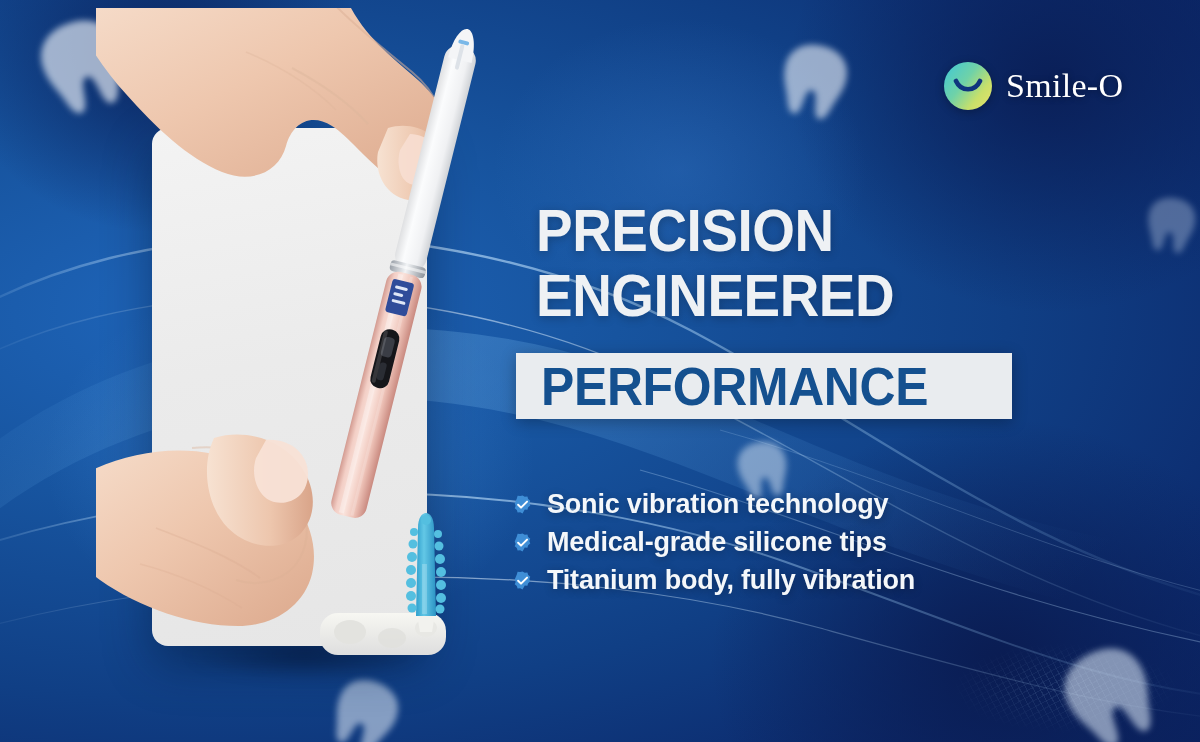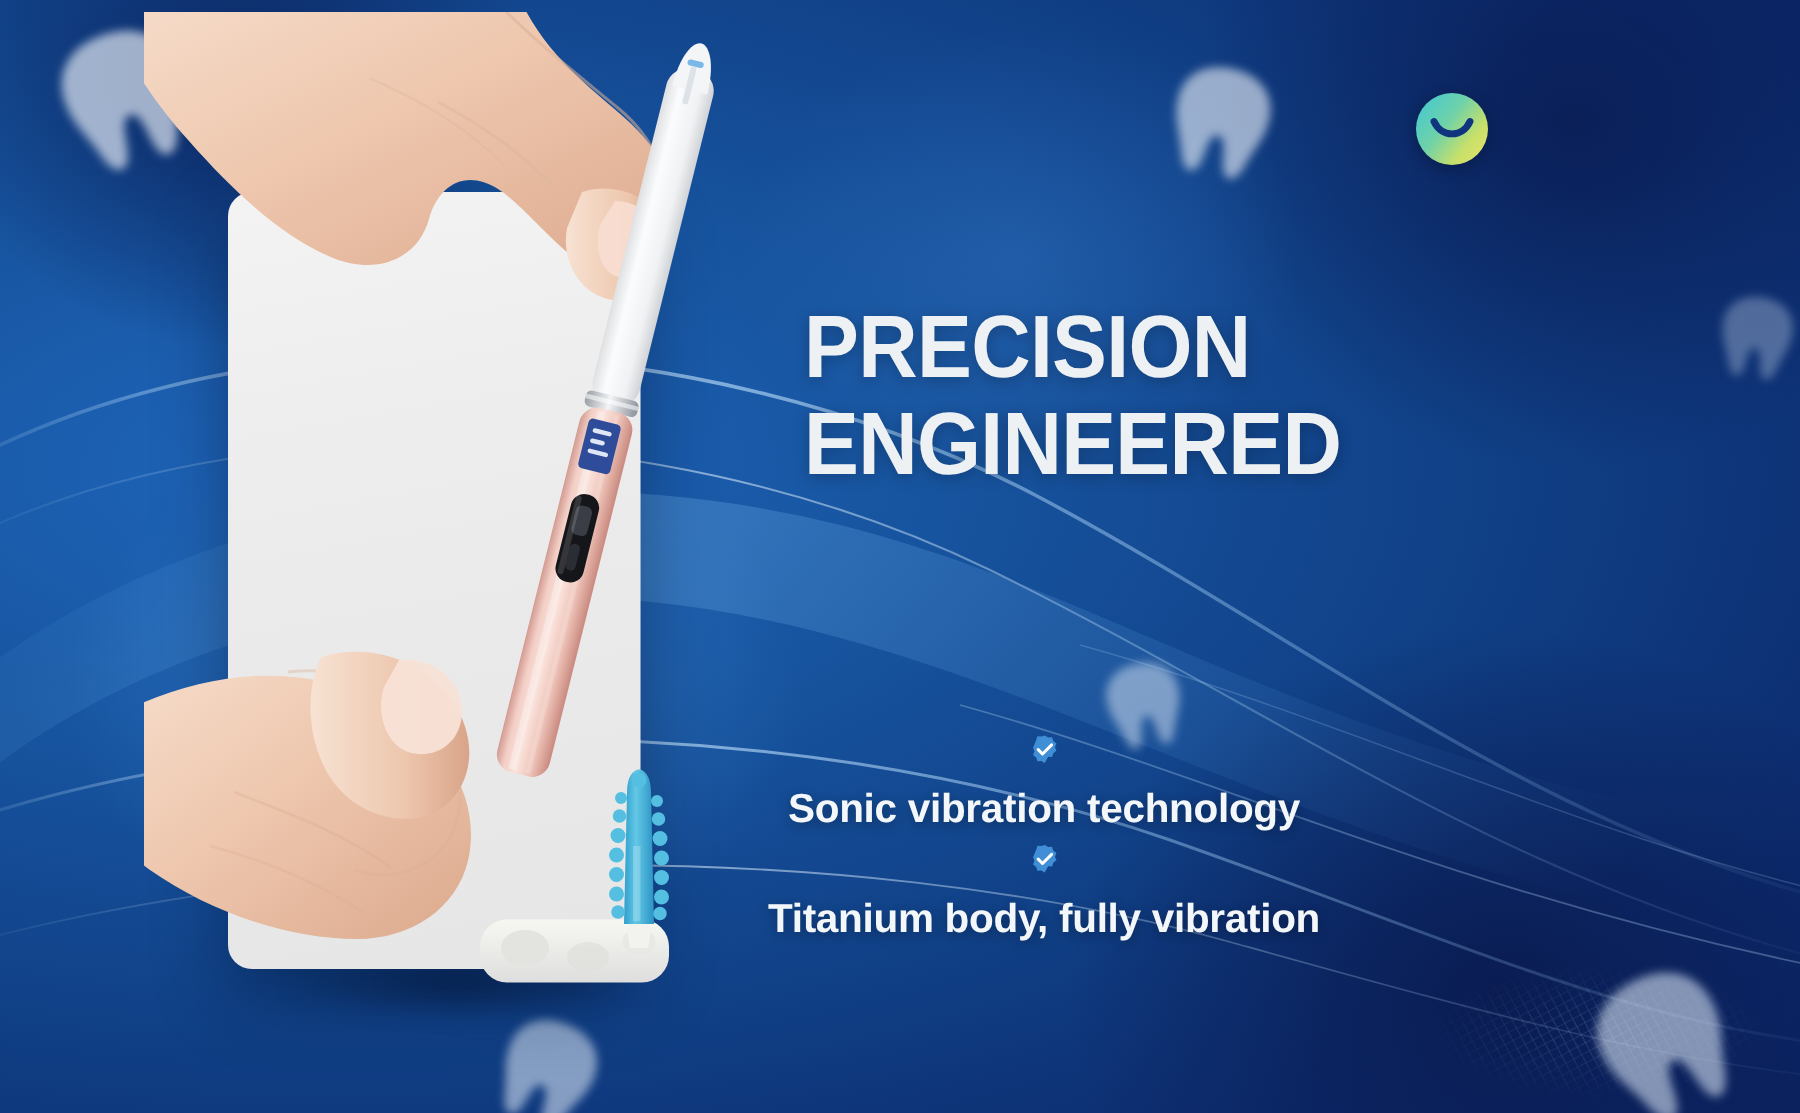--- a/index.html
+++ b/index.html
@@ -85,21 +85,21 @@
     background:#e9ecef;box-shadow:0 3px 14px rgba(0,0,0,.28);
     display:flex;align-items:center;
   }
   .highlight-box .word{
     color:#14508f;font-size:53px;font-weight:700;letter-spacing:-.3px;
     transform:scaleX(.94);transform-origin:left center;margin-left:25px;white-space:nowrap;
   }
 
   
   .bullets{position:absolute;left:512px;top:489px;display:flex;flex-direction:column;gap:7px;}
-  .bullet{display:flex;align-items:center;gap:14px;flex-direction:column;}
+  .bullet{display:flex;align-items:center;gap:14px;}
   .check-badge{width:21px;height:21px;flex:0 0 21px;position:relative;}
   .check-badge svg{display:block;}
   .bullet-text{
     color:#f4f7fa;font-size:27px;font-weight:700;letter-spacing:-.2px;white-space:nowrap;
     text-shadow:0 2px 8px rgba(0,0,0,.30);
   }
 </style>
 </head>
 <body>
 
@@ -307,41 +307,54 @@
       </g>
     </svg>
   </div>
 
   <div class="logo-wrap">
     <div class="logo-mark">
       <svg width="30" height="16" viewBox="0 0 30 16">
         <path d="M3 3 C 8 14, 22 14, 27 3" fill="none" stroke="#10357e" stroke-width="4.6" stroke-linecap="round"></path>
       </svg>
     </div>
+    <div class="logo-text">Smile-O</div>
   </div>
 
   <div class="headline">
     <div class="line l1">PRECISION</div>
     <div class="line l2">ENGINEERED</div>
+  </div>
+  <div class="highlight-box">
+    <span class="word">PERFORMANCE</span>
   </div>
 
   <div class="bullets">
     <div class="bullet">
       <span class="check-badge">
         <svg width="21" height="21" viewBox="0 0 24 24">
           <path d="M12 1.6l2.6 1.5 3-.2.9 2.9 2.4 1.8-1.1 2.8 1.1 2.8-2.4 1.8-.9 2.9-3-.2L12 22.4l-2.6-1.5-3 .2-.9-2.9-2.4-1.8 1.1-2.8-1.1-2.8L5.5 5l.9-2.9 3 .2z" fill="#3f8ed6"></path>
           <path d="M7 12.3l3.3 3.3L17.2 8.7" fill="none" stroke="#ffffff" stroke-width="2.3" stroke-linecap="round" stroke-linejoin="round"></path>
         </svg>
       </span>
       <span class="bullet-text">Sonic vibration technology</span>
     </div>
     <div class="bullet">
       <span class="check-badge">
         <svg width="21" height="21" viewBox="0 0 24 24">
           <path d="M12 1.6l2.6 1.5 3-.2.9 2.9 2.4 1.8-1.1 2.8 1.1 2.8-2.4 1.8-.9 2.9-3-.2L12 22.4l-2.6-1.5-3 .2-.9-2.9-2.4-1.8 1.1-2.8-1.1-2.8L5.5 5l.9-2.9 3 .2z" fill="#3f8ed6"></path>
           <path d="M7 12.3l3.3 3.3L17.2 8.7" fill="none" stroke="#ffffff" stroke-width="2.3" stroke-linecap="round" stroke-linejoin="round"></path>
         </svg>
       </span>
+      <span class="bullet-text">Medical-grade silicone tips</span>
+    </div>
+    <div class="bullet">
+      <span class="check-badge">
+        <svg width="21" height="21" viewBox="0 0 24 24">
+          <path d="M12 1.6l2.6 1.5 3-.2.9 2.9 2.4 1.8-1.1 2.8 1.1 2.8-2.4 1.8-.9 2.9-3-.2L12 22.4l-2.6-1.5-3 .2-.9-2.9-2.4-1.8 1.1-2.8-1.1-2.8L5.5 5l.9-2.9 3 .2z" fill="#3f8ed6"></path>
+          <path d="M7 12.3l3.3 3.3L17.2 8.7" fill="none" stroke="#ffffff" stroke-width="2.3" stroke-linecap="round" stroke-linejoin="round"></path>
+        </svg>
+      </span>
       <span class="bullet-text">Titanium body, fully vibration</span>
     </div>
   </div>
 
 </div>
 
 </body></html>

